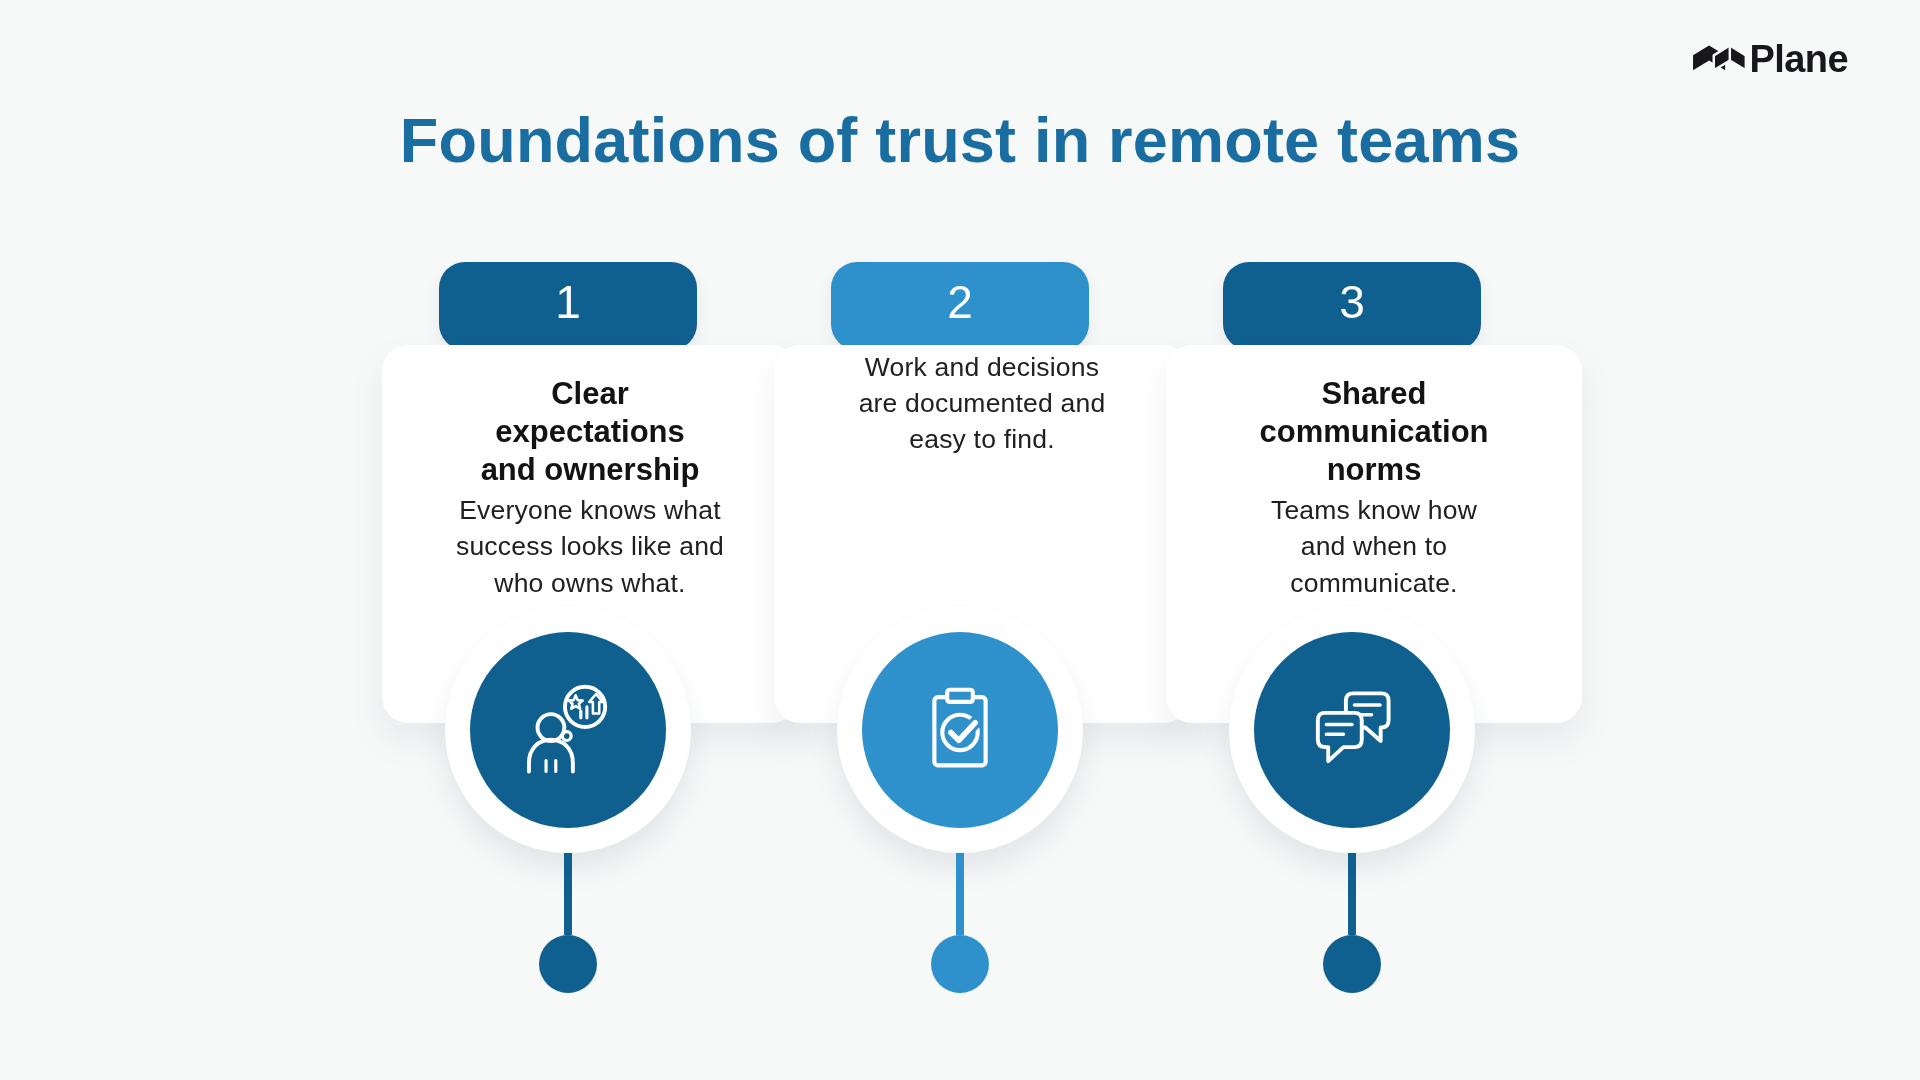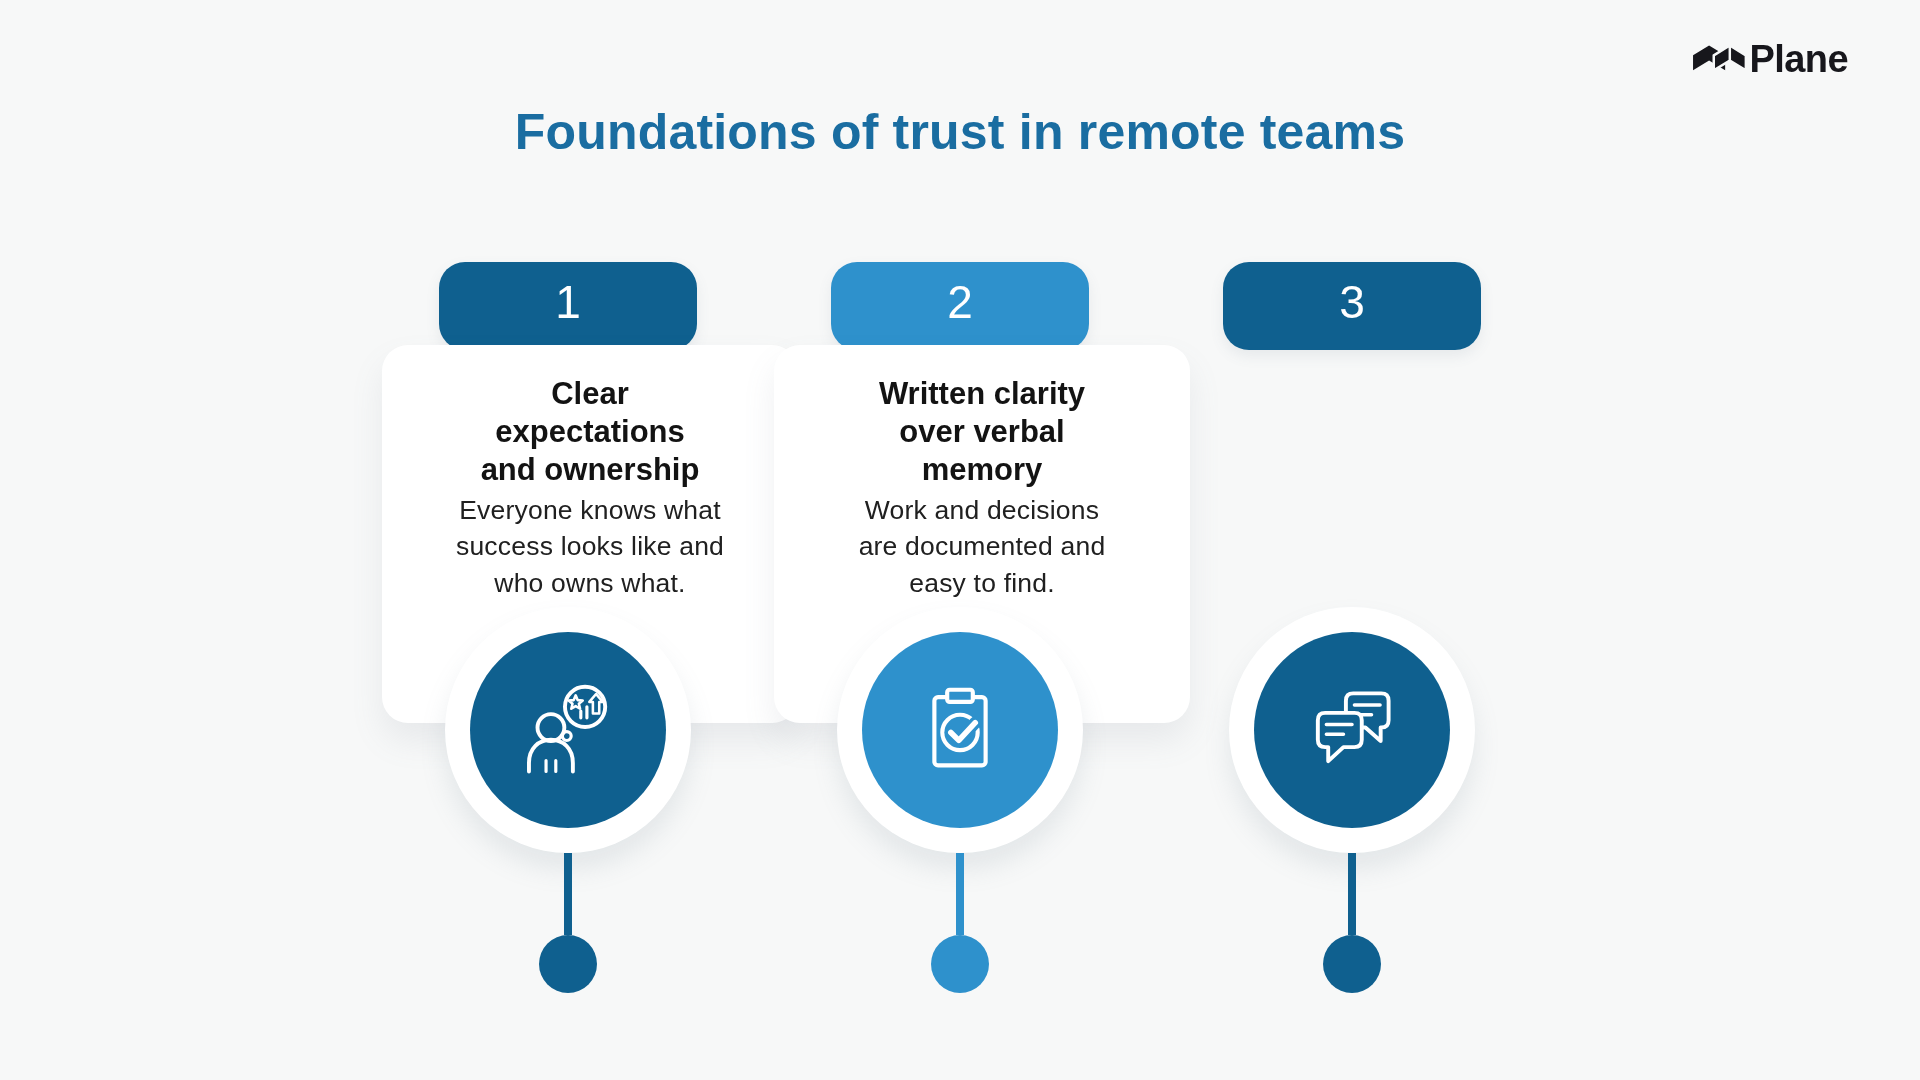--- a/index.html
+++ b/index.html
@@ -12,21 +12,21 @@
   }
 
   
   .logo { position:absolute; top:38px; right:72px; display:flex; align-items:center; }
   .logo svg { display:block; }
   .logo-text { font-size:38px; font-weight:700; letter-spacing:-0.6px; color:#17171c; }
 
   
   .page-title {
     position:absolute; top:104px; left:0; width:100%;
-    text-align:center; font-size:50px; line-height:1.15; font-weight:600;
+    text-align:center; font-size:63px; line-height:1.15; font-weight:600;
     color: var(--title-blue, #1a6da1); letter-spacing:0.2px;
   }
 
   
   .cards { position:absolute; top:262px; left:50%; transform:translateX(-50%); display:flex; gap:20px; }
   .col { position:relative; width:372px; height:732px; }
 
   .tab {
     position:absolute; top:0; left:57px; width:258px; height:88px;
     border-radius:26px; display:flex; align-items:center; justify-content:center;
@@ -125,23 +125,20 @@
     </div>
     <div class="stem"></div>
     <div class="dot"></div>
   </div>
 
   <div class="col theme-light">
     <div class="tab">
       <span>2</span>
     </div>
     <div class="card">
-      <div class="card-title">Written clarity
-over verbal
-memory</div>
       <div class="card-desc">Work and decisions
 are documented and
 easy to find.</div>
     </div>
     <div class="halo"></div>
     <div class="circle">
       <svg width="122" height="122" viewBox="0 0 100 100" fill="none" stroke="#ffffff" stroke-width="3.4" stroke-linecap="round" stroke-linejoin="round" aria-hidden="true">
 
         <rect x="29" y="23" width="42" height="56" rx="3"></rect>
 
@@ -153,20 +150,28 @@
       </svg>
     </div>
     <div class="stem"></div>
     <div class="dot"></div>
   </div>
 
   <div class="col theme-dark">
     <div class="tab">
       <span>3</span>
     </div>
+    <div class="card">
+      <div class="card-title">Shared
+communication
+norms</div>
+      <div class="card-desc">Teams know how
+and when to
+communicate.</div>
+    </div>
     <div class="halo"></div>
     <div class="circle">
       <svg width="122" height="122" viewBox="0 0 100 100" fill="none" stroke="#ffffff" stroke-width="3.2" stroke-linecap="round" stroke-linejoin="round" aria-hidden="true">
 
         <path fill="#0f608f" d="M51 20 H74 Q80 20 80 26 V42 Q80 48 74 48 H73.5 V59 L61 48 H51 Q45 48 45 42 V26 Q45 20 51 20 Z"></path>
         <path d="M52 29.5 H73 M52 37.5 H66" stroke-width="2.9"></path>
 
         <path fill="#0f608f" d="M28 36 H52 Q58 36 58 42 V58 Q58 64 52 64 H43 L30.5 75.5 V64 H28 Q22 64 22 58 V42 Q22 36 28 36 Z"></path>
         <path d="M29 45.5 H50 M29 53.5 H43" stroke-width="2.9"></path>
       </svg>

